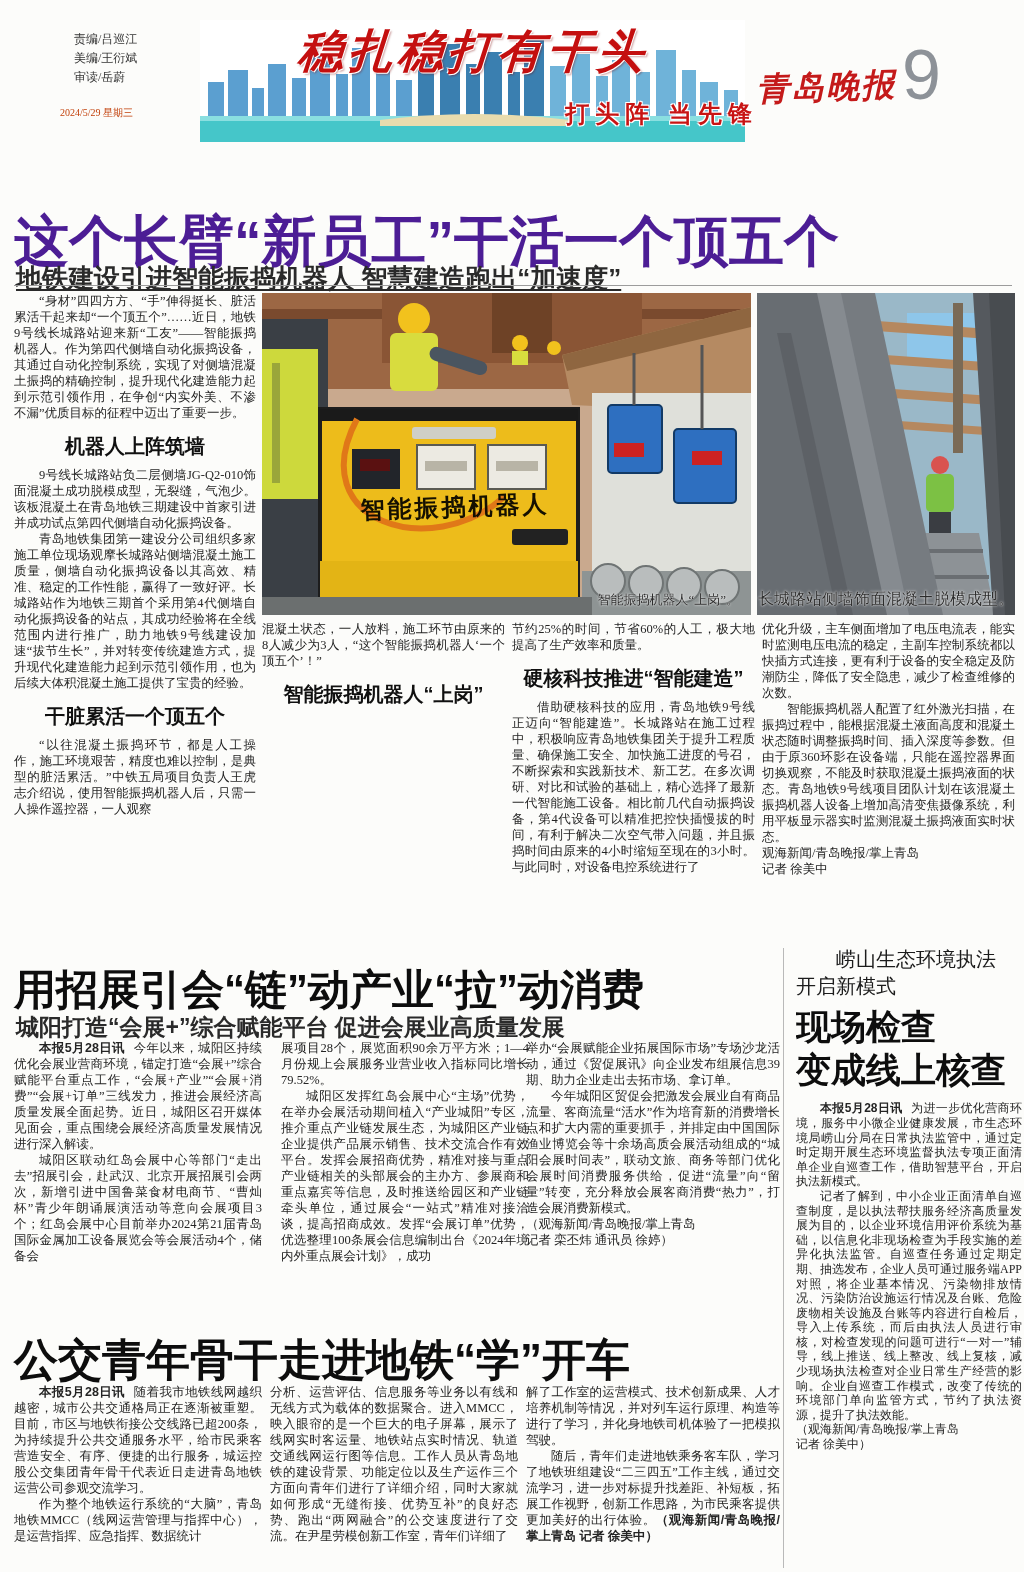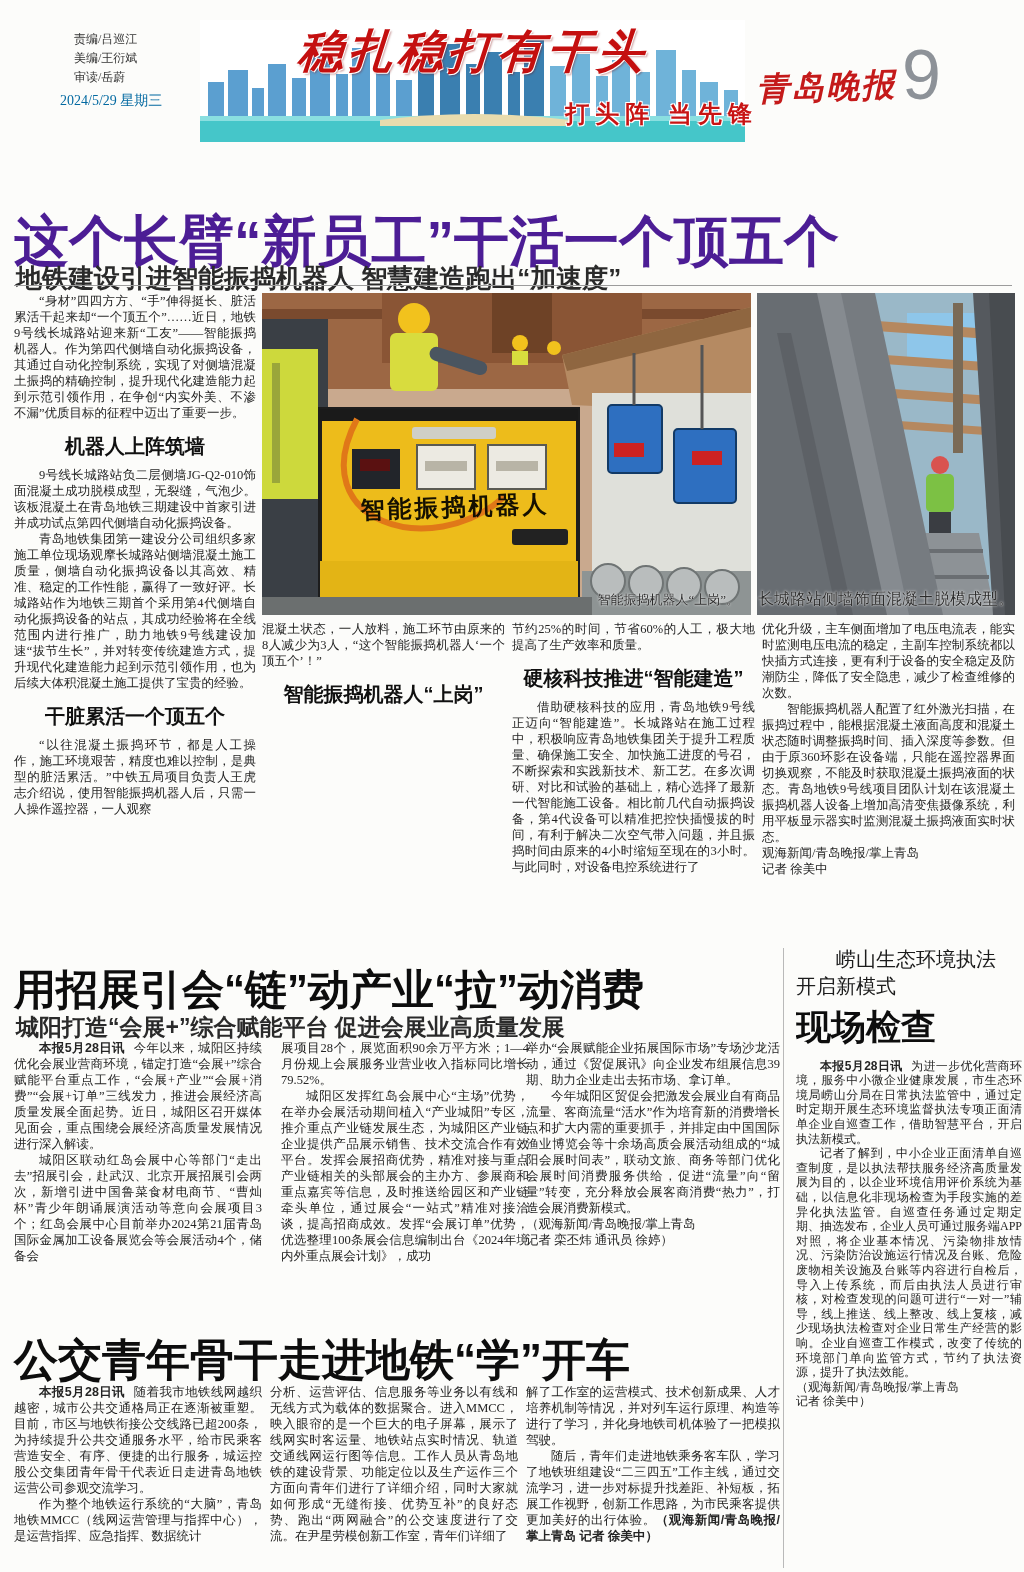--- a/index.html
+++ b/index.html
@@ -1,38 +1,38 @@
 <!DOCTYPE html>
 <html><head>
 <meta charset="utf-8">
 <style>
   html,body{margin:0;padding:0;background:#e9e7e2;}
   .page{position:relative;width:1024px;height:1572px;background:#fcfcfa;overflow:hidden;
         font-family:"Liberation Serif","DejaVu Serif",serif;color:#1f1f1f;}
 
   
   .editors{position:absolute;left:74px;top:30px;width:120px;font-size:12px;line-height:19px;color:#333;}
-  .pub-date{position:absolute;left:60px;top:92px;width:170px;font-size:14px;color:#0369a1;}
+  .pub-date{position:absolute;left:60px;top:106px;width:170px;font-size:10px;color:#c2410c;}
   .banner{position:absolute;left:200px;top:20px;width:545px;height:122px;}
   .banner svg{position:absolute;left:0;top:0;}
   .banner-title{position:absolute;left:0;top:8px;width:100%;text-align:center;
     font:italic 900 46px/1 "DejaVu Serif",serif;color:#c40f0f;letter-spacing:4px;
     text-shadow:1px 1px 0 #fff,-1px -1px 0 #fff,2px 2px 2px rgba(120,0,0,.35);transform:skewX(-4deg);}
   .banner-sub{position:absolute;left:13px;top:82px;width:100%;text-align:right;
     font:900 24px/1 "Liberation Sans",sans-serif;color:#c81414;letter-spacing:6px;
     text-shadow:1px 1px 0 #fff,-1px -1px 0 #fff,1px -1px 0 #fff,-1px 1px 0 #fff;}
   .paper-name{position:absolute;left:756px;top:70px;font:italic 900 33px/1 "DejaVu Serif",serif;
     color:#c41a1a;letter-spacing:2px;transform:rotate(-2deg);}
   .page-num{position:absolute;left:902px;top:40px;font:400 70px/1 "Liberation Sans",sans-serif;color:#8d9298;}
 
   
   .a1-headline{position:absolute;left:14px;top:176px;width:998px;
     font:900 55px/1.05 "Liberation Sans",sans-serif;color:#4c1d95;letter-spacing:0px;white-space:nowrap;}
   .a1-subhead{position:absolute;left:16px;top:242px;width:900px;
-    font:600 26px/1.1 "Liberation Sans",sans-serif;color:#2a2a2a;}
+    font:600 26px/1.1 "Liberation Sans",sans-serif;color:#2a2a2a;text-decoration:underline;}
   .rule-h{position:absolute;background:#9c9c9c;height:1px;}
   .col{position:absolute;overflow:hidden;}
   .bodytext p{font:12.5px/16px "Liberation Serif","DejaVu Serif",serif;color:#242424;
     text-align:justify;margin:0;}
   .indent{text-indent:2em;}
   .lead{margin-right:.7em;font-family:"Liberation Sans",sans-serif;}
   .colhead{font:700 20px/1.2 "Liberation Sans",sans-serif;color:#101010;text-align:center;margin:13px 0 9px;}
   .byline-r{font-weight:700;text-align:right;font-family:"Liberation Sans",sans-serif;}
   .byline-l{font-weight:700;text-align:left;font-family:"Liberation Sans",sans-serif;}
   .bodytext b{font-family:"Liberation Sans",sans-serif;}
@@ -256,20 +256,21 @@
   </div>
 
   <div class="rule-v"></div>
   <div class="sb bodytext">
     <div class="sb-kicker">
       <span class="k1">崂山生态环境执法</span>
       <span>开启新模式</span>
     </div>
     <div class="sb-head">
       <div>现场检查</div>
+      <div>变成线上核查</div>
     </div>
     <p class="indent"><b class="lead">本报5月28日讯</b><span>为进一步优化营商环境，服务中小微企业健康发展，市生态环境局崂山分局在日常执法监管中，通过定时定期开展生态环境监督执法专项正面清单企业自巡查工作，借助智慧平台，开启执法新模式。</span></p>
     <p class="indent">记者了解到，中小企业正面清单自巡查制度，是以执法帮扶服务经济高质量发展为目的，以企业环境信用评价系统为基础，以信息化非现场检查为手段实施的差异化执法监管。自巡查任务通过定期定期、抽选发布，企业人员可通过服务端APP对照，将企业基本情况、污染物排放情况、污染防治设施运行情况及台账、危险废物相关设施及台账等内容进行自检后，导入上传系统，而后由执法人员进行审核，对检查发现的问题可进行“一对一”辅导，线上推送、线上整改、线上复核，减少现场执法检查对企业日常生产经营的影响。企业自巡查工作模式，改变了传统的环境部门单向监管方式，节约了执法资源，提升了执法效能。</p>
     <p class="byline-l">（观海新闻/青岛晚报/掌上青岛</p>
     <p class="byline-l">记者 徐美中）</p>
   </div>
 
   <h1 class="a3-headline">公交青年骨干走进地铁“学”开车</h1>
 
   <div class="col bodytext" style="left:14px;top:1384px;width:248px;height:186px;">

